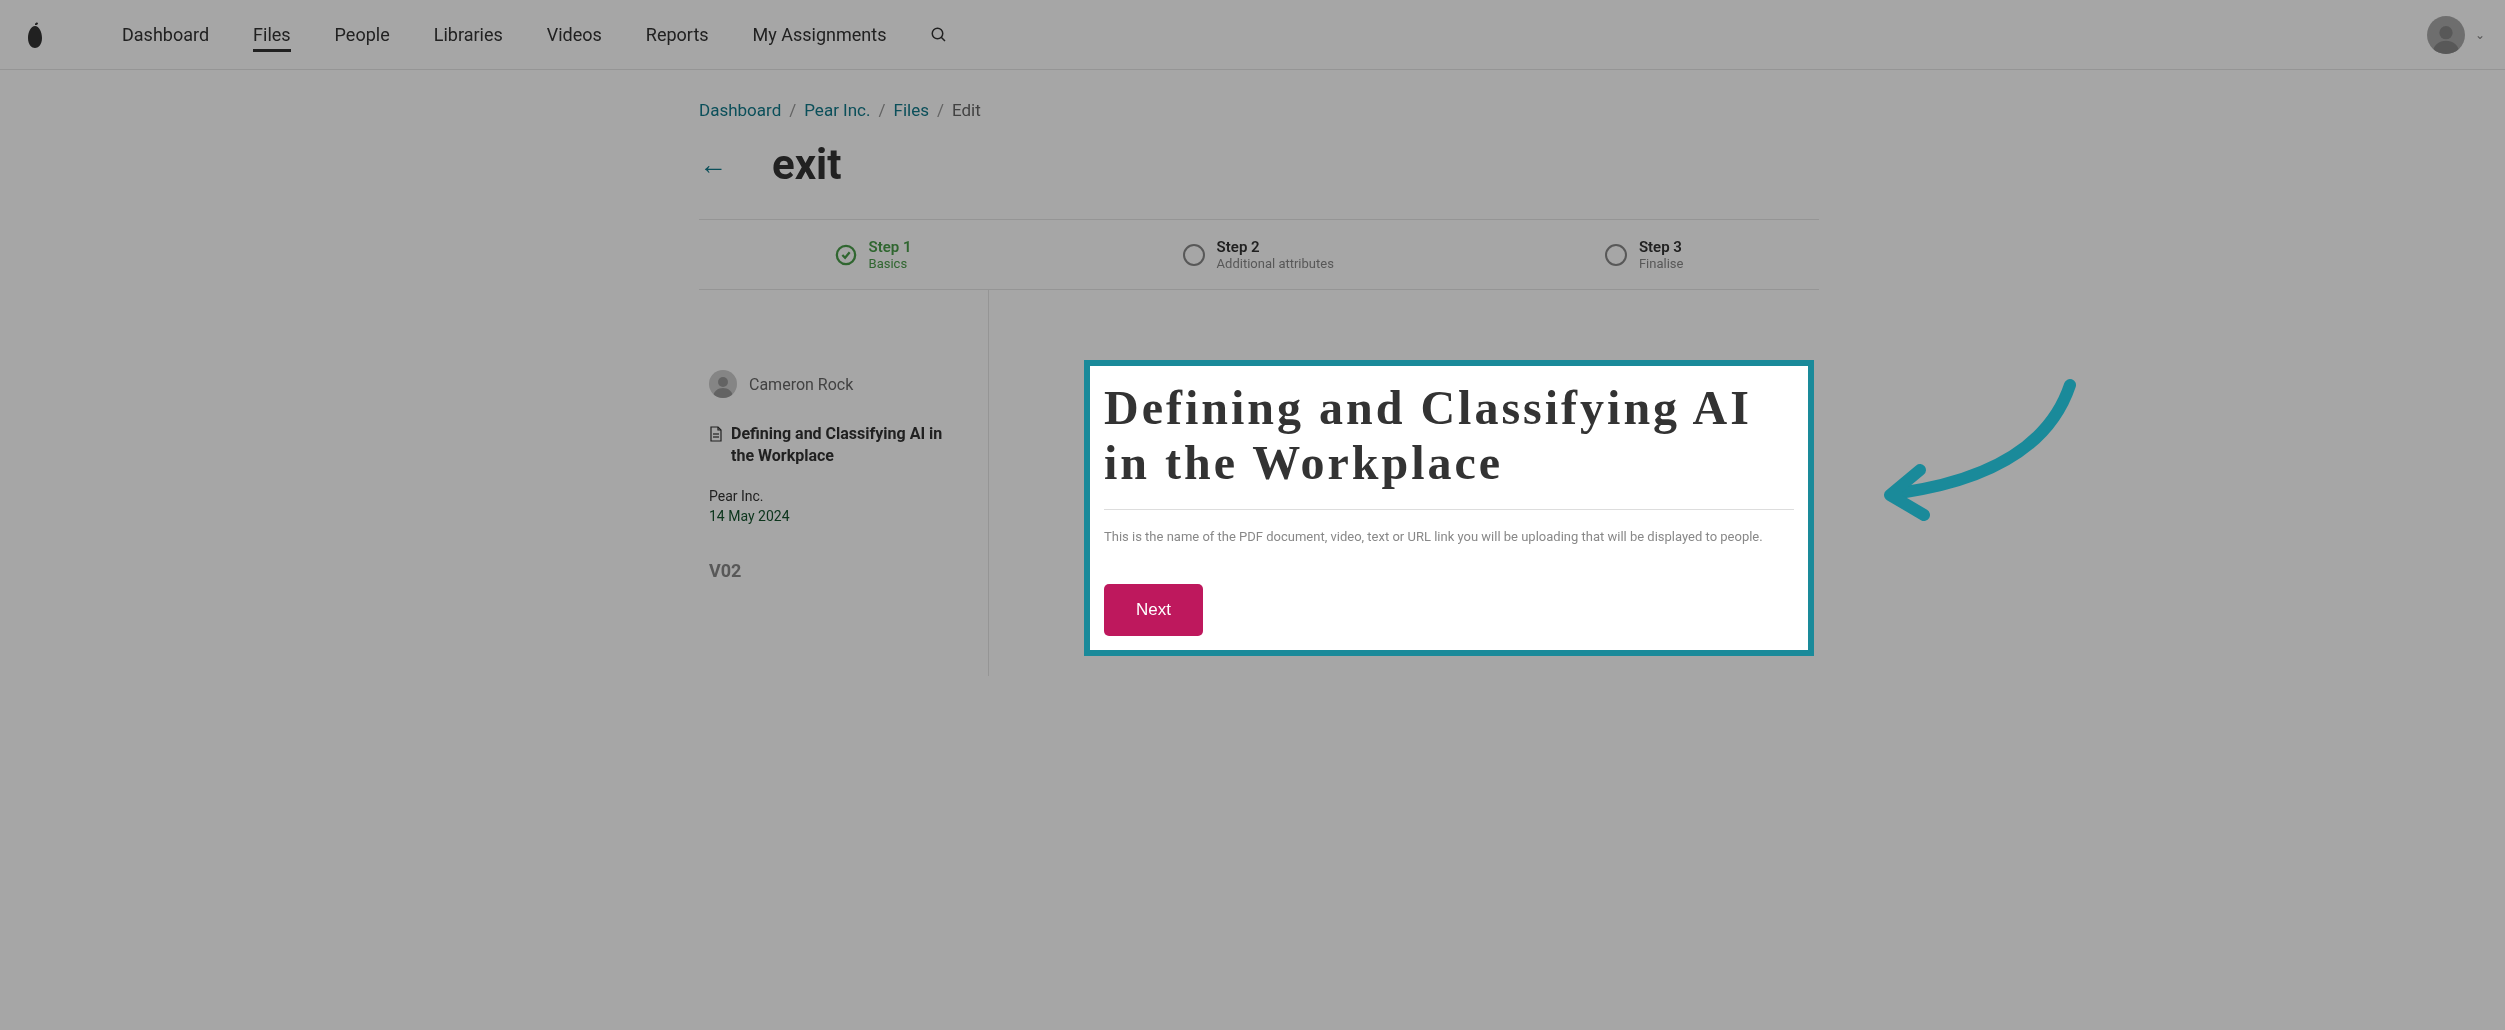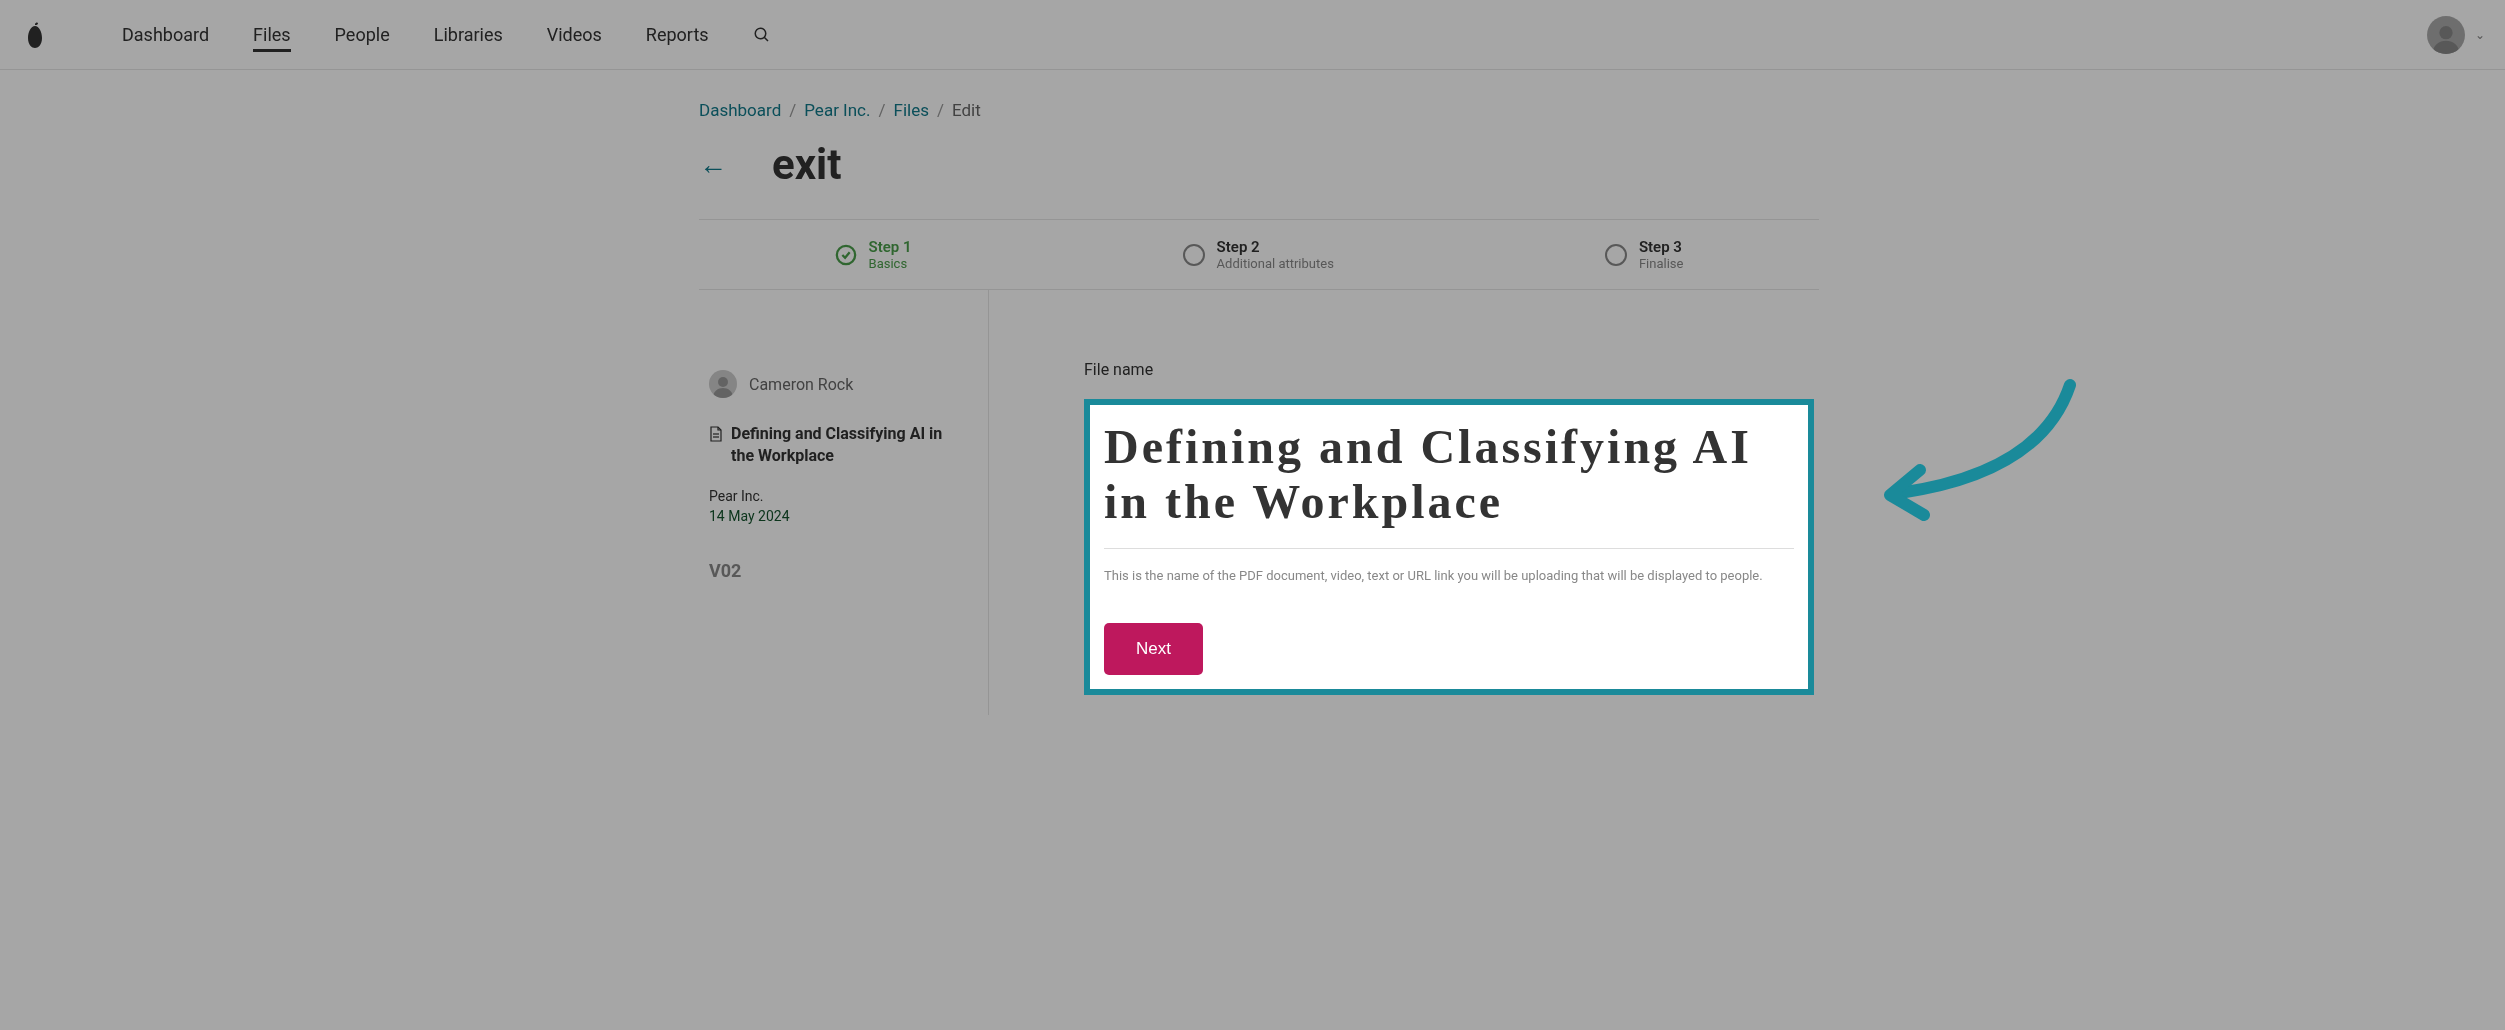--- a/index.html
+++ b/index.html
@@ -334,20 +334,21 @@
       <svg viewBox="0 0 24 30">
         <path d="M12 4 C13 2 15 2 15 4 C14 5 13 5 12 5 Z M12 6 C16 6 19 12 19 18 C19 25 15 28 12 28 C9 28 5 25 5 18 C5 12 8 6 12 6 Z" fill="#333"></path>
       </svg>
     </div>
     <div class="nav-item">Dashboard</div>
     <div class="nav-item active">Files</div>
     <div class="nav-item">People</div>
     <div class="nav-item">Libraries</div>
     <div class="nav-item">Videos</div>
     <div class="nav-item">Reports</div>
+    <div class="nav-item">My Assignments</div>
     <div class="search-icon-wrap">
       <svg width="18" height="18" viewBox="0 0 24 24" fill="none" stroke="#333" stroke-width="2">
         <circle cx="10" cy="10" r="7"></circle>
         <line x1="20" y1="20" x2="15" y2="15"></line>
       </svg>
     </div>
   </div>
   <div class="nav-right">
     <div class="user-avatar">
       <svg viewBox="0 0 24 24">
@@ -426,21 +427,20 @@
           </svg>
         </span>
         <span class="file-title">Defining and Classifying AI in the Workplace</span>
       </div>
       <div class="file-meta">Pear Inc.</div>
       <div class="file-date">14 May 2024</div>
       <div class="file-version">V02</div>
     </div>
 
     <div class="main-right">
-      <div class="field-label">File name</div>
 
       <div class="highlight-box">
         <textarea class="file-name-input" style="">Defining and Classifying AI in the Workplace</textarea>
         <div class="helper-text">This is the name of the PDF document, video, text or URL link you will be uploading that will be displayed to people.</div>
         <button class="next-btn">Next</button>
       </div>
     </div>
   </div>
 </div>
 

